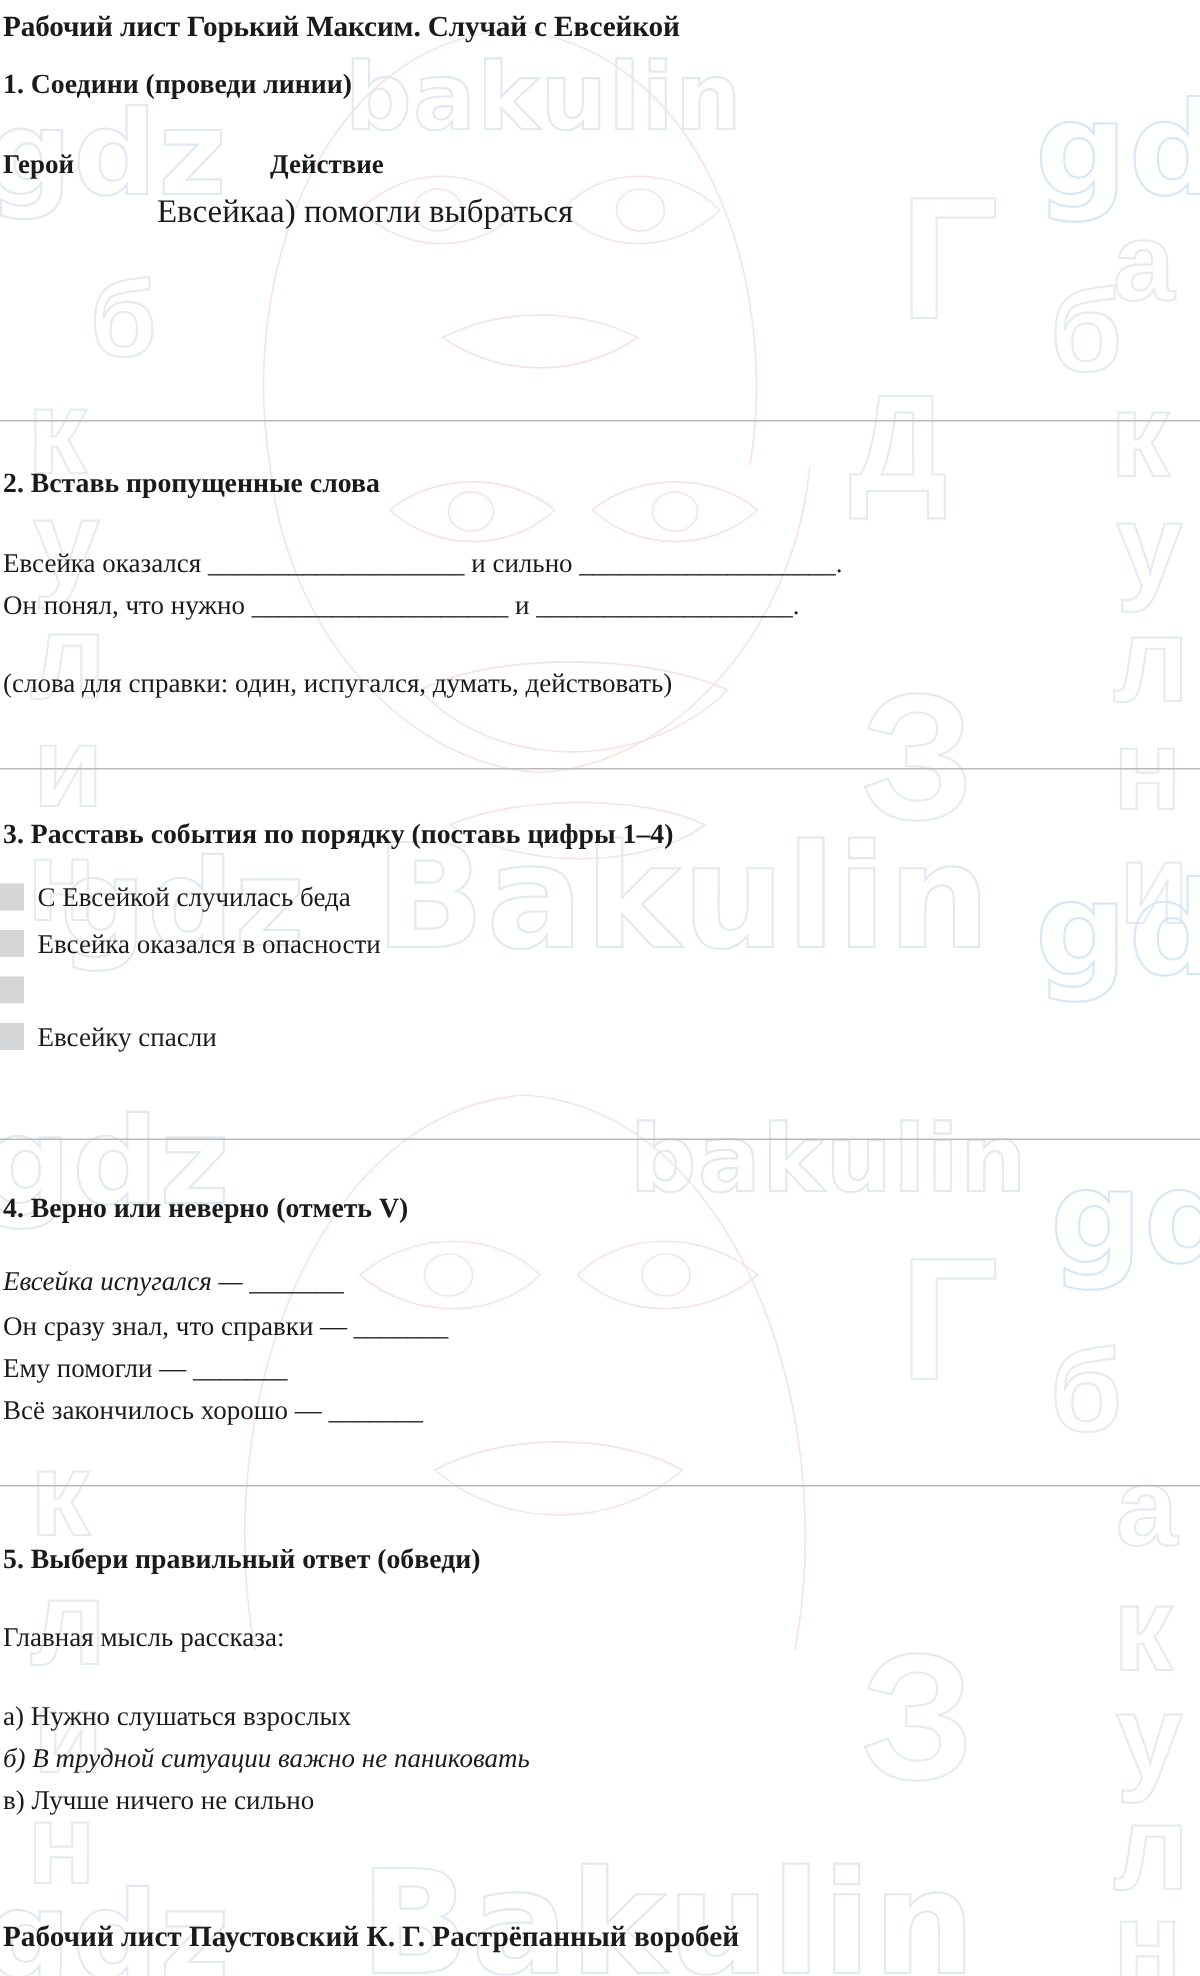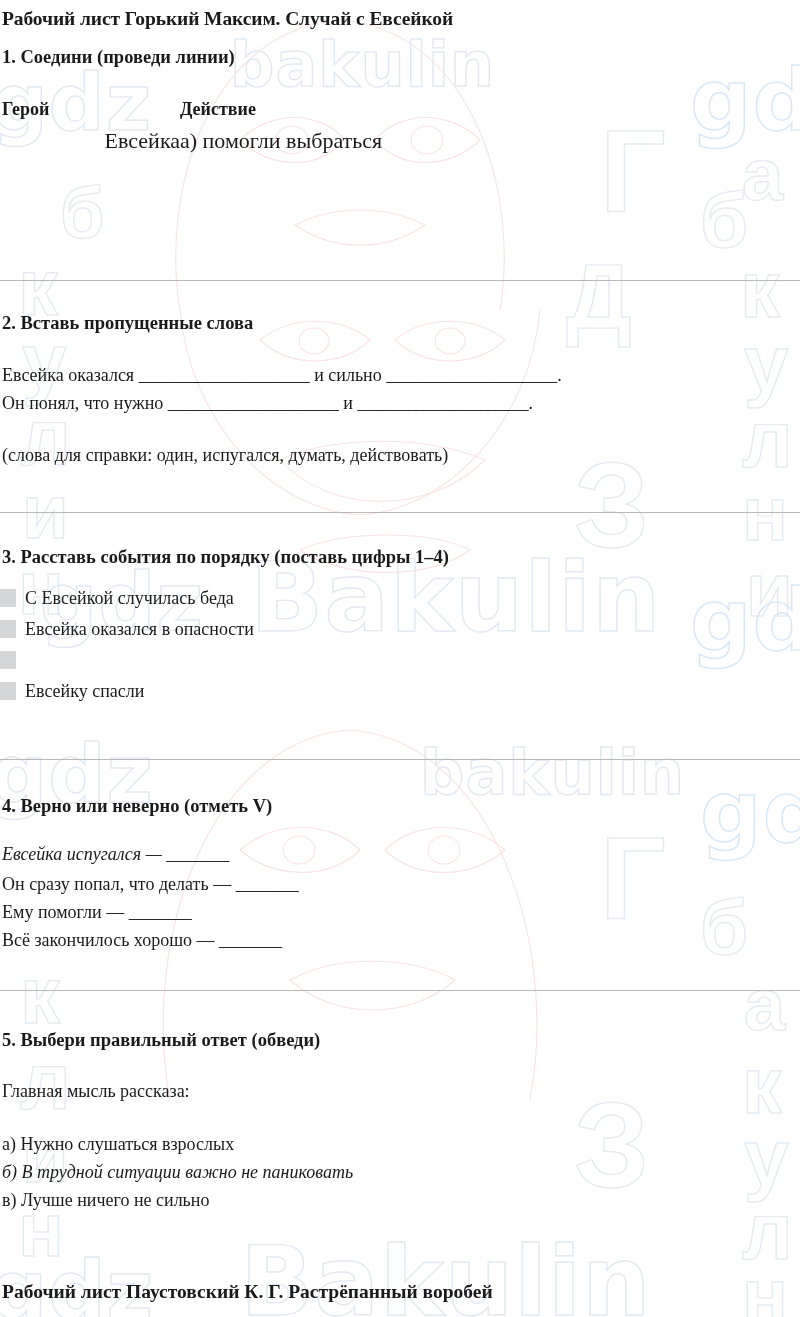--- a/index.html
+++ b/index.html
@@ -287,21 +287,21 @@
       <span class="order-box"></span>
       <span class="order-label">Евсейку спасли</span>
     </li>
   </ul>
 
   <hr class="hr abs" style="top:759px;">
 
   <h2 class="task-heading abs" style="top:795px;">4. Верно или неверно (отметь V)</h2>
 
   <div class="body-line abs blank" style="top:845px;font-style:italic;">Евсейка испугался — _______</div>
-  <div class="body-line abs blank" style="top:875px;">Он сразу попал, что делать — _______</div>
+  <div class="body-line abs blank" style="top:875px;">Он сразу знал, что справки — _______</div>
   <div class="body-line abs blank" style="top:903px;">Ему помогли — _______</div>
   <div class="body-line abs blank" style="top:931px;">Всё закончилось хорошо — _______</div>
 
   <hr class="hr abs" style="top:990px;">
 
   <h2 class="task-heading abs" style="top:1029px;">5. Выбери правильный ответ (обведи)</h2>
 
   <div class="body-line abs" style="top:1082px;">Главная мысль рассказа:</div>
 
   <div class="choice-line abs" style="top:1135px;">а) Нужно слушаться взрослых</div>

